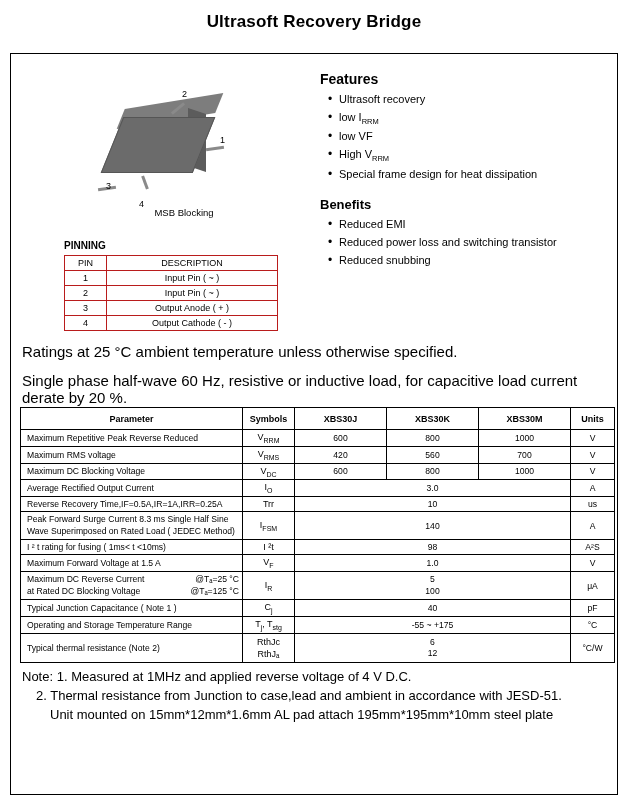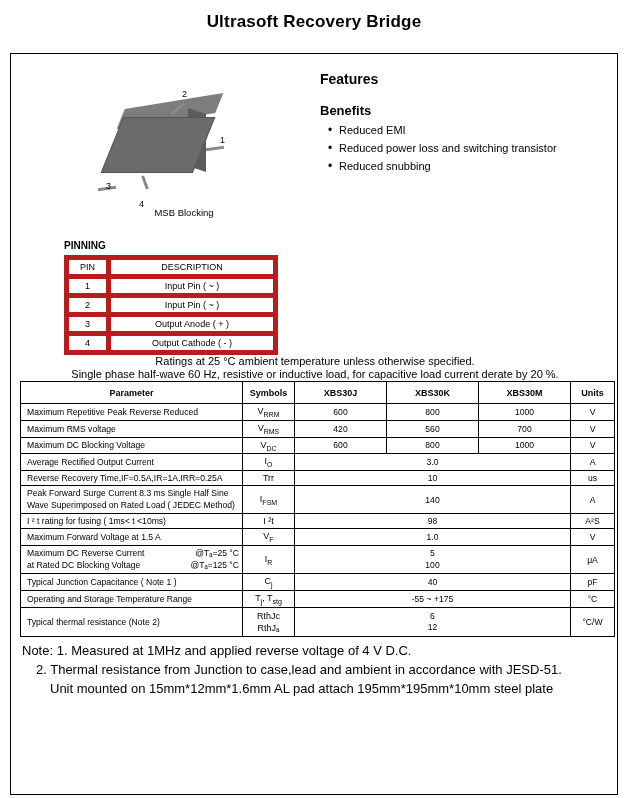--- a/index.html
+++ b/index.html
@@ -114,21 +114,21 @@
     font-weight: bold;
     margin: 23px 0 4px 44px;
   }
   table.pin-table {
     border-collapse: collapse;
     margin-left: 44px;
     width: 214px;
     font-size: 9px;
   }
   table.pin-table th, table.pin-table td {
-    border: 5px solid #b91c1c;
+    border: 1px solid #b91c1c;
     text-align: center;
     padding: 2px 1px;
     height: 15px;
   }
   table.pin-table th { font-weight: normal; font-size: 9px; }
   table.pin-table td.pin-col { width: 42px; }
 
   .sec-head { font-size: 14px; font-weight: bold; margin: 0 0 6px 0; }
   .sec-head2 { font-size: 13px; font-weight: bold; margin: 16px 0 6px 0; }
   ul.feat {
@@ -152,23 +152,22 @@
   }
   sub { font-size: 7.5px; }
 
   
   .ratings-head {
     font-size: 9.5px;
     font-weight: bold;
     margin: 4px 0 2px 2px;
   }
   .ratings-note {
-    font-size: 11px;
-    margin: 0 0 1px 2px;
-    text-align: center;
+    font-size: 15px;
+    margin: 12px 0 1px 2px;
   }
 
   
   table.main {
     border-collapse: collapse;
     width: 586px;
     font-size: 8.6px;
     table-layout: fixed;
   }
   table.main th, table.main td {
@@ -270,20 +269,27 @@
             <tr>
               <td class="pin-col">4</td>
               <td>Output Cathode ( - )</td>
             </tr>
           </tbody>
         </table>
       </div>
 
       <div class="right-col">
         <div class="sec-head">Features</div>
+        <ul class="feat">
+          <li>Ultrasoft recovery</li>
+          <li>low I<sub>RRM</sub></li>
+          <li>low VF</li>
+          <li>High V<sub>RRM</sub></li>
+          <li>Special frame design for heat dissipation</li>
+        </ul>
 
         <div class="sec-head2">Benefits</div>
         <ul class="feat">
           <li>Reduced EMI</li>
           <li>Reduced power loss and switching transistor</li>
           <li>Reduced snubbing</li>
         </ul>
       </div>
     </div>
 

